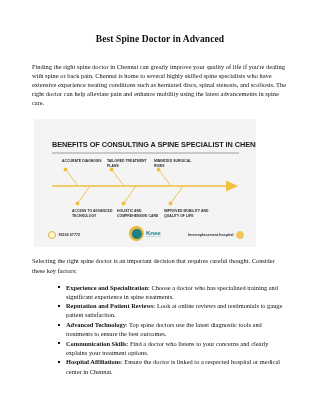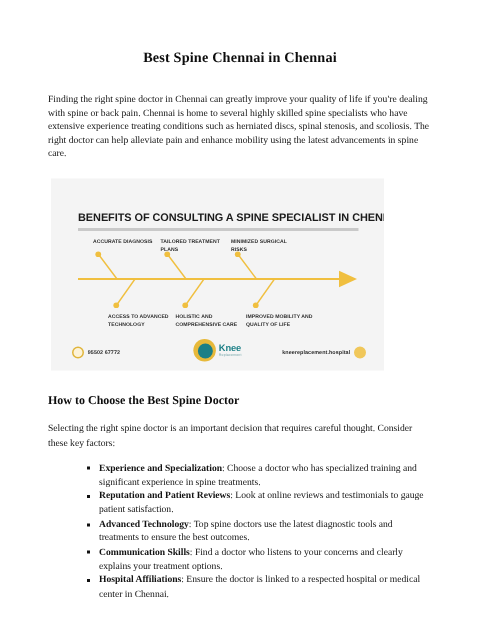--- a/index.html
+++ b/index.html
@@ -227,21 +227,21 @@
   }
   ul.bullets li b {
     font-weight: bold;
   }
 </style>
 </head>
 <body>
 
 <div class="page">
 
-  <h1 class="doc-title">Best Spine Chennai in Chennai</h1>
+  <h1 class="doc-title">Best Spine Doctor in Advanced</h1>
 
   <p class="intro">Finding the right spine doctor in Chennai can greatly improve your quality of life if you're dealing with spine or back pain. Chennai is home to several highly skilled spine specialists who have extensive experience treating conditions such as herniated discs, spinal stenosis, and scoliosis. The right doctor can help alleviate pain and enhance mobility using the latest advancements in spine care.</p>
 
   <div class="info-panel">
 
     <div class="info-title">BENEFITS OF CONSULTING A SPINE SPECIALIST IN CHENNAI</div>
     <div class="info-rule"></div>
 
     <div class="fishbone">
       <svg width="222" height="68" viewBox="0 0 222 68">
@@ -287,21 +287,20 @@
       </div>
 
       <div class="foot-site">
         <span class="foot-txt">kneereplacement.hospital</span>
         <span class="mini-circle solid"></span>
       </div>
     </div>
 
   </div>
 
-  <h2 class="section-head">How to Choose the Best Spine Doctor</h2>
 
   <p class="section-para">Selecting the right spine doctor is an important decision that requires careful thought. Consider these key factors:</p>
 
   <ul class="bullets" id="bullet-list">
       <li><b>Experience and Specialization</b><span>: Choose a doctor who has specialized training and significant experience in spine treatments.</span></li>
       <li><b>Reputation and Patient Reviews</b><span>: Look at online reviews and testimonials to gauge patient satisfaction.</span></li>
       <li><b>Advanced Technology</b><span>: Top spine doctors use the latest diagnostic tools and treatments to ensure the best outcomes.</span></li>
       <li><b>Communication Skills</b><span>: Find a doctor who listens to your concerns and clearly explains your treatment options.</span></li>
       <li><b>Hospital Affiliations</b><span>: Ensure the doctor is linked to a respected hospital or medical center in Chennai.</span></li>
     </ul>

